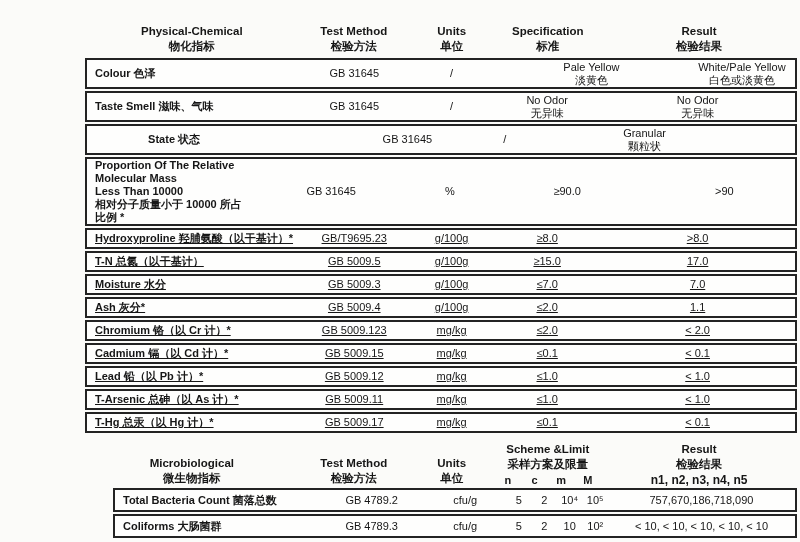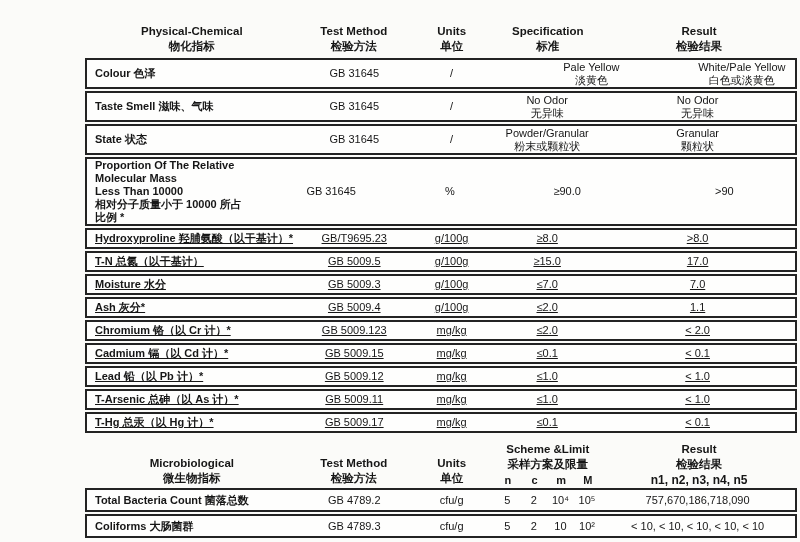--- a/index.html
+++ b/index.html
@@ -44,23 +44,23 @@
 
   
   .row {
     display: flex;
     align-items: center;
     border: 2px solid #232323;
     background: #fefefd;
     margin-bottom: 2px;
   }
   .h1 { min-height: 17px; text-decoration: underline; }
-  .h2 { min-height: 27px; }
+  .h2 { min-height: 27px; justify-content: center; }
   .h3 { min-height: 41px; gap: 48px; }
-  .hm { min-height: 20px; }
+  .hm { min-height: 20px; margin-left: 28px; }
 
   .c { box-sizing: border-box; }
   .col-param  { width: 30%;  padding-left: 8px; text-align: left; }
   .col-method { width: 15.5%; text-align: center; }
   .col-units  { width: 12%;  text-align: center; }
   .col-spec   { width: 15%;  text-align: center; }
   .col-result { width: 27.5%; text-align: center; }
 
   .row .col-param {
     font-weight: bold;
@@ -138,22 +138,20 @@
       <div class="c col-units">/</div>
       <div class="c col-spec pre">No Odor
 无异味</div>
       <div class="c col-result pre">No Odor
 无异味</div>
     </div>
     <div class="row h2">
       <div class="c col-param pre">State 状态</div>
       <div class="c col-method">GB 31645</div>
       <div class="c col-units">/</div>
-      <div class="c col-spec pre">Powder/Granular
-粉末或颗粒状</div>
       <div class="c col-result pre">Granular
 颗粒状</div>
     </div>
     <div class="row h3">
       <div class="c col-param pre">Proportion Of The Relative Molecular Mass
 Less Than 10000
 相对分子质量小于 10000 所占比例 *</div>
       <div class="c col-method">GB 31645</div>
       <div class="c col-units">%</div>
       <div class="c col-spec pre">≥90.0</div>

